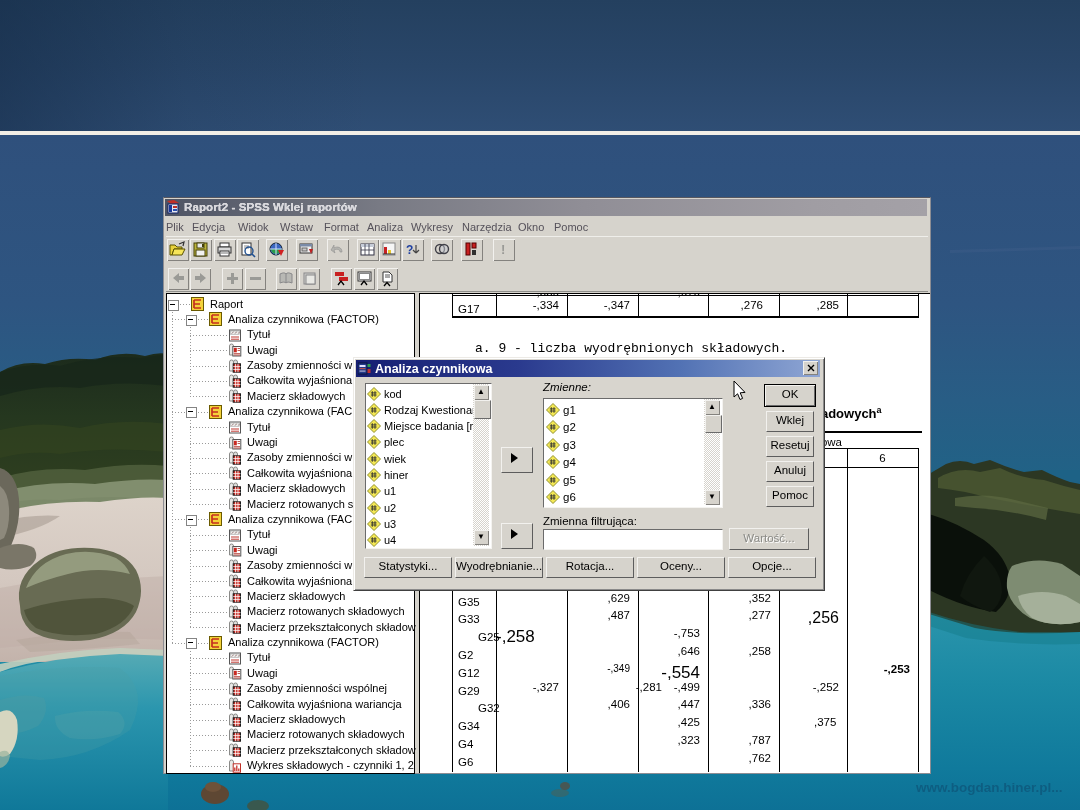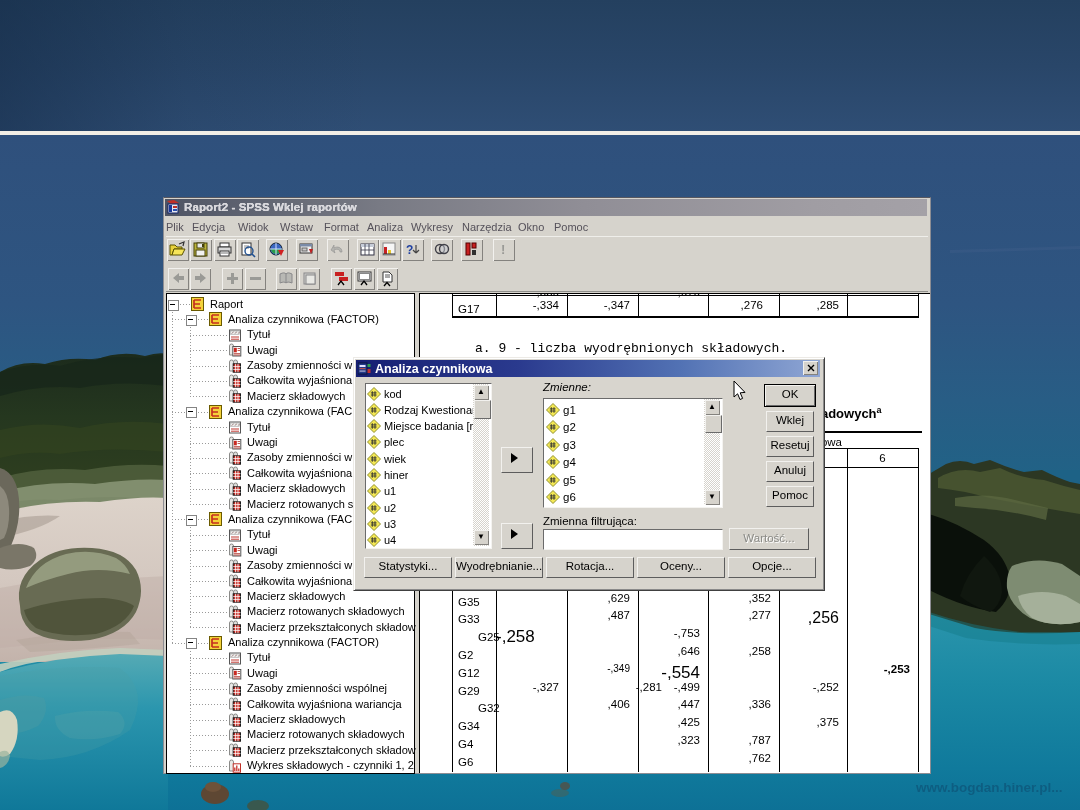--- a/index.html
+++ b/index.html
@@ -640,21 +640,21 @@
         <div style="width:62px;text-align:right;font-size:11.5px;">,447</div>
       </div>
 <div class="a" style="left:288px;top:404.29999999999995px;">
         <div style="width:63px;text-align:right;font-size:11.5px;">,336</div>
       </div>
 <div class="a" style="left:38px;top:422.1px;"><span style="font-size:11.5px;">G34</span></div>
 <div class="a" style="left:218px;top:422.1px;">
         <div style="width:62px;text-align:right;font-size:11.5px;">,425</div>
       </div>
 <div class="a" style="left:359px;top:422.1px;">
-        <div style="width:60px;text-align:right;font-size:11.5px;">,375</div>
+        <div style="width:60px;text-align:left;font-size:11.5px;padding-left:35px;">,375</div>
       </div>
 <div class="a" style="left:38px;top:439.9px;"><span style="font-size:11.5px;">G4</span></div>
 <div class="a" style="left:218px;top:439.9px;">
         <div style="width:62px;text-align:right;font-size:11.5px;">,323</div>
       </div>
 <div class="a" style="left:288px;top:439.9px;">
         <div style="width:63px;text-align:right;font-size:11.5px;">,787</div>
       </div>
 <div class="a" style="left:38px;top:457.70000000000005px;"><span style="font-size:11.5px;">G6</span></div>
 <div class="a" style="left:288px;top:457.70000000000005px;">

